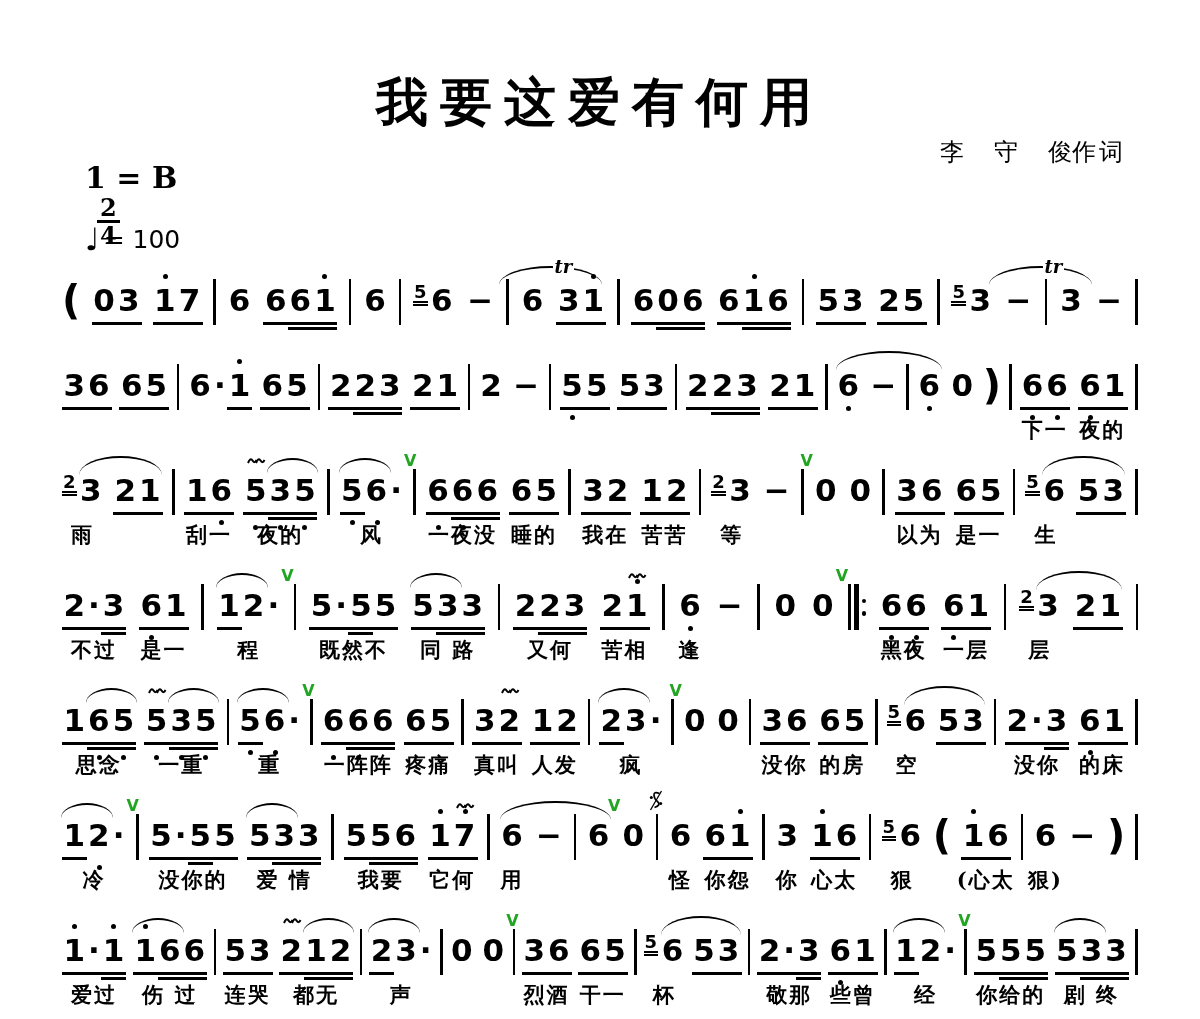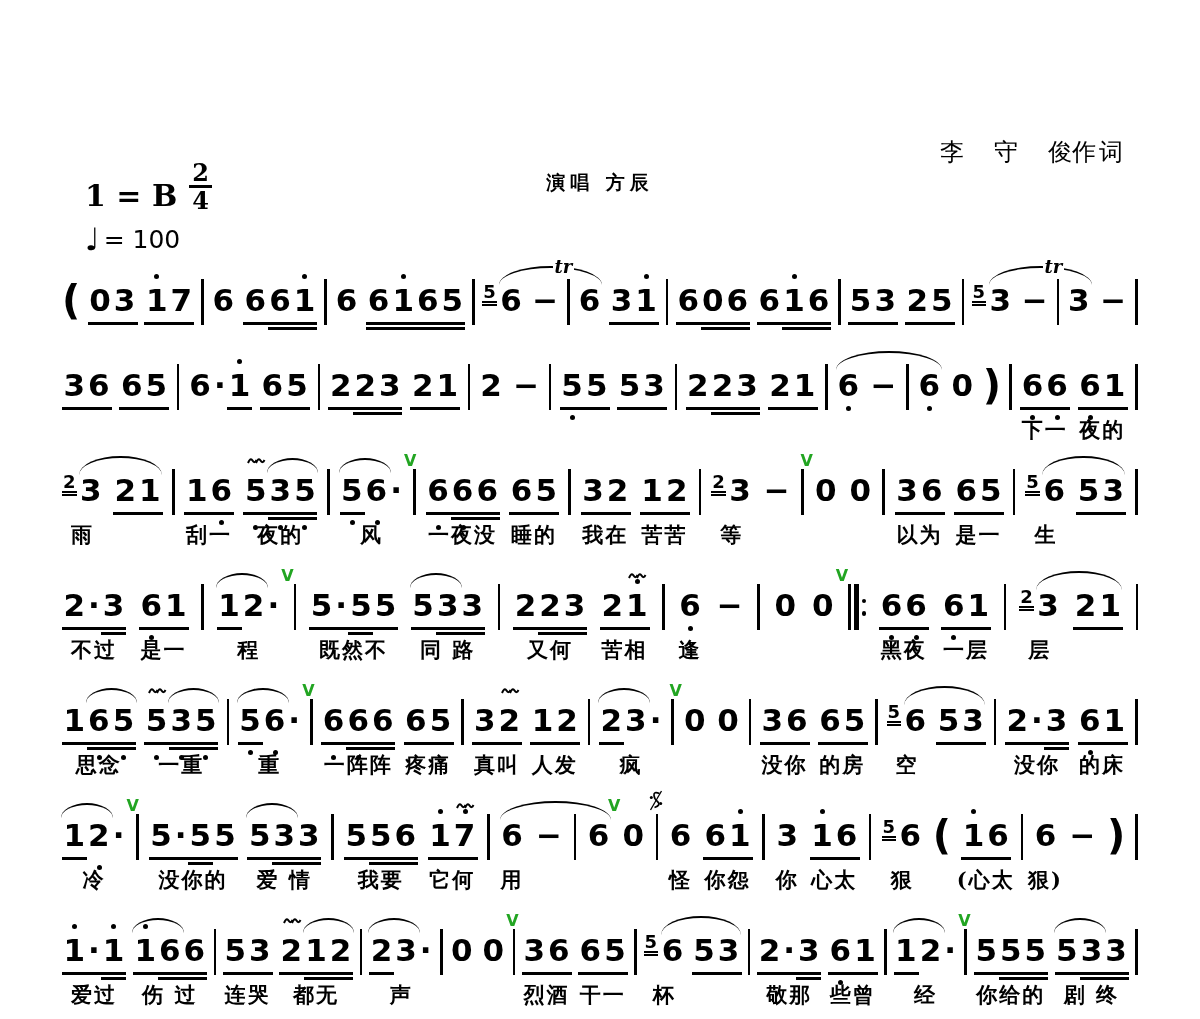--- a/index.html
+++ b/index.html
@@ -8,21 +8,21 @@
   .title{position:absolute;top:68px;left:0;right:0;text-align:center;
          font-family:"DejaVu Serif",serif;font-weight:bold;font-size:52px;letter-spacing:12px;}
   .subtitle{position:absolute;top:170px;left:0;right:0;text-align:center;
          font-family:"DejaVu Serif",serif;font-weight:bold;font-size:19px;letter-spacing:5px;}
   .credits{position:absolute;top:136px;right:74px;font-family:"DejaVu Serif",serif;
          font-weight:normal;font-size:24px;line-height:33px;}
   .credit-line{display:flex;justify-content:flex-end;align-items:baseline;}
   .credit-name{display:inline-block;min-width:132px;text-align:justify;text-align-last:justify;}
   .credit-role{margin-left:0;letter-spacing:3px;}
   .keyrow{position:absolute;top:160px;left:85px;font-family:"DejaVu Serif",serif;
-          font-weight:bold;font-size:30px;display:flex;align-items:flex-end;}
+          font-weight:bold;font-size:30px;display:flex;align-items:flex-start;flex-direction:column;}
   .frac{display:inline-block;text-align:center;font-size:24px;line-height:1.05;margin-left:12px;vertical-align:middle;}
   .frac-num{display:block;border-bottom:3px solid #000;padding:0 3px;}
   .frac-den{display:block;}
   .temporow{position:absolute;top:224px;left:85px;font-size:25px;display:flex;align-items:center;}
   .notehead{font-size:31px;margin-right:4px;line-height:1;}
 
   .score{padding:0 62px;}
   .mline{position:relative;display:flex;justify-content:space-between;align-items:flex-start;}
   .tok{position:relative;padding-top:26px;flex:none;}
   .chars{display:inline-block;white-space:nowrap;}
@@ -49,21 +49,21 @@
   .breath.pre{left:-13px;top:6px;}
   .breath.post{right:-13px;top:6px;}
   .lyr{position:absolute;top:74px;left:50%;transform:translateX(-50%);white-space:nowrap;
        font-family:"DejaVu Serif",serif;font-weight:bold;font-size:21px;letter-spacing:2px;}
   .segno{position:absolute;top:-24px;left:-7px;}
 </style>
 </head>
 <body>
 
 <div class="header">
-  <div class="subtitle">演唱  方辰</div>
+  <div class="title">我要这爱有何用</div>
   <div class="credits">
     <div class="credit-line">
       <span class="credit-name">李守俊</span>
       <span class="credit-role">作词</span>
     </div>
   </div>
   <div class="keyrow">
     <span>1 = B</span>
     <span class="frac">
       <span class="frac-num">2</span>
@@ -79,21 +79,20 @@
 <div class="score" id="score">
     <div class="mline" style="height: 85px;">
       <div class="paren">(</div>
       <div class="tok"><span class="chars"><span class="ch">0</span><span class="ch">3</span></span><div class="ul" style="left: 0px; width: 50px; top: 65px;"></div></div>
       <div class="tok"><span class="chars"><span class="ch">1</span><span class="ch">7</span></span><div class="ul" style="left: 0px; width: 50px; top: 65px;"></div><div class="odot" style="left: 10px; top: 17px;"></div></div>
       <div class="bar"></div>
       <div class="tok"><span class="chars"><span class="ch">6</span></span></div>
       <div class="tok"><span class="chars"><span class="ch">6</span><span class="ch">6</span><span class="ch">1</span></span><div class="ul" style="left: 0px; width: 74px; top: 65px;"></div><div class="ul" style="left: 25px; width: 49px; top: 70px;"></div><div class="odot" style="left: 59px; top: 17px;"></div></div>
       <div class="bar"></div>
       <div class="tok"><span class="chars"><span class="ch">6</span></span></div>
-      <div class="tok"><span class="chars"><span class="ch">6</span><span class="ch">1</span><span class="ch">6</span><span class="ch">5</span></span><div class="ul" style="left: 0px; width: 99px; top: 65px;"></div><div class="ul" style="left: 0px; width: 99px; top: 70px;"></div><div class="odot" style="left: 35px; top: 17px;"></div></div>
       <div class="bar"></div>
       <div class="tok"><span class="grace">5</span><span class="chars"><span class="ch">6</span></span></div>
       <div class="tok"><span class="chars"><span class="ch ch-dash">−</span></span></div>
       <div class="bar"></div>
       <div class="tok"><span class="chars"><span class="ch">6</span></span></div>
       <div class="tok"><span class="chars"><span class="ch">3</span><span class="ch">1</span></span><div class="ul" style="left: 0px; width: 50px; top: 65px;"></div><div class="odot" style="left: 35px; top: 17px;"></div></div>
       <div class="bar"></div>
       <div class="tok"><span class="chars"><span class="ch">6</span><span class="ch">0</span><span class="ch">6</span></span><div class="ul" style="left: 0px; width: 74px; top: 65px;"></div><div class="ul" style="left: 25px; width: 49px; top: 70px;"></div></div>
       <div class="tok"><span class="chars"><span class="ch">6</span><span class="ch">1</span><span class="ch">6</span></span><div class="ul" style="left: 0px; width: 74px; top: 65px;"></div><div class="ul" style="left: 25px; width: 49px; top: 70px;"></div><div class="odot" style="left: 35px; top: 17px;"></div></div>
       <div class="bar"></div>

